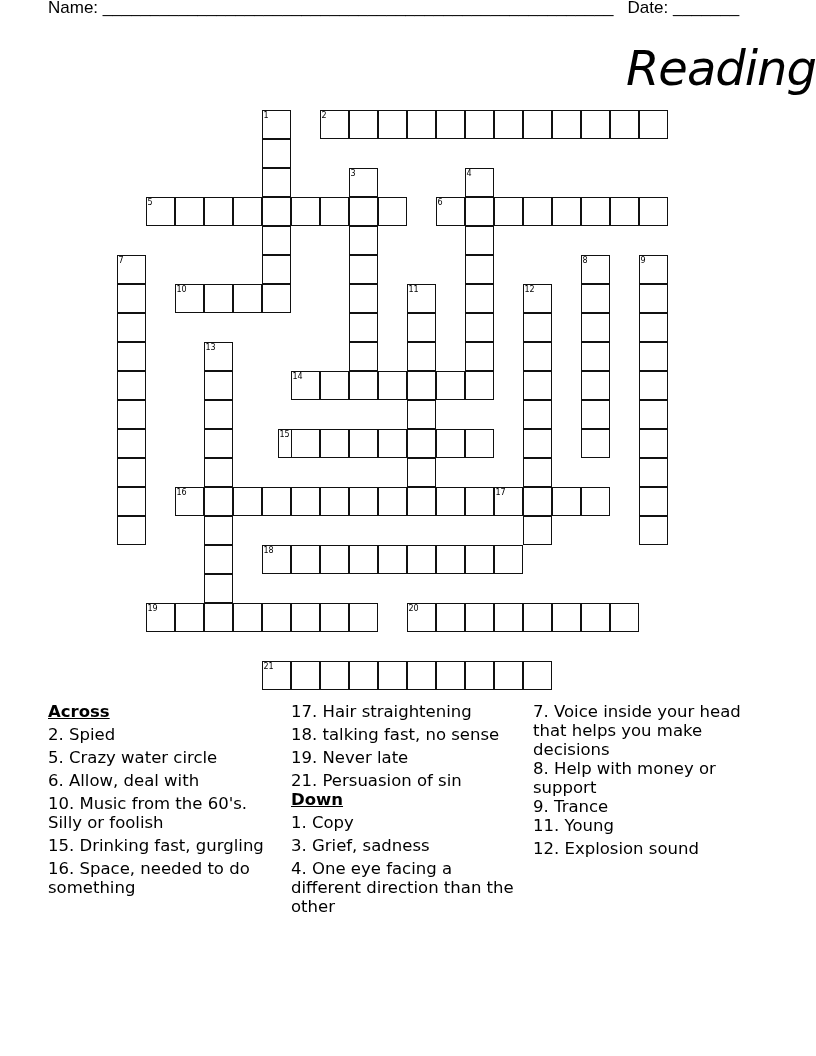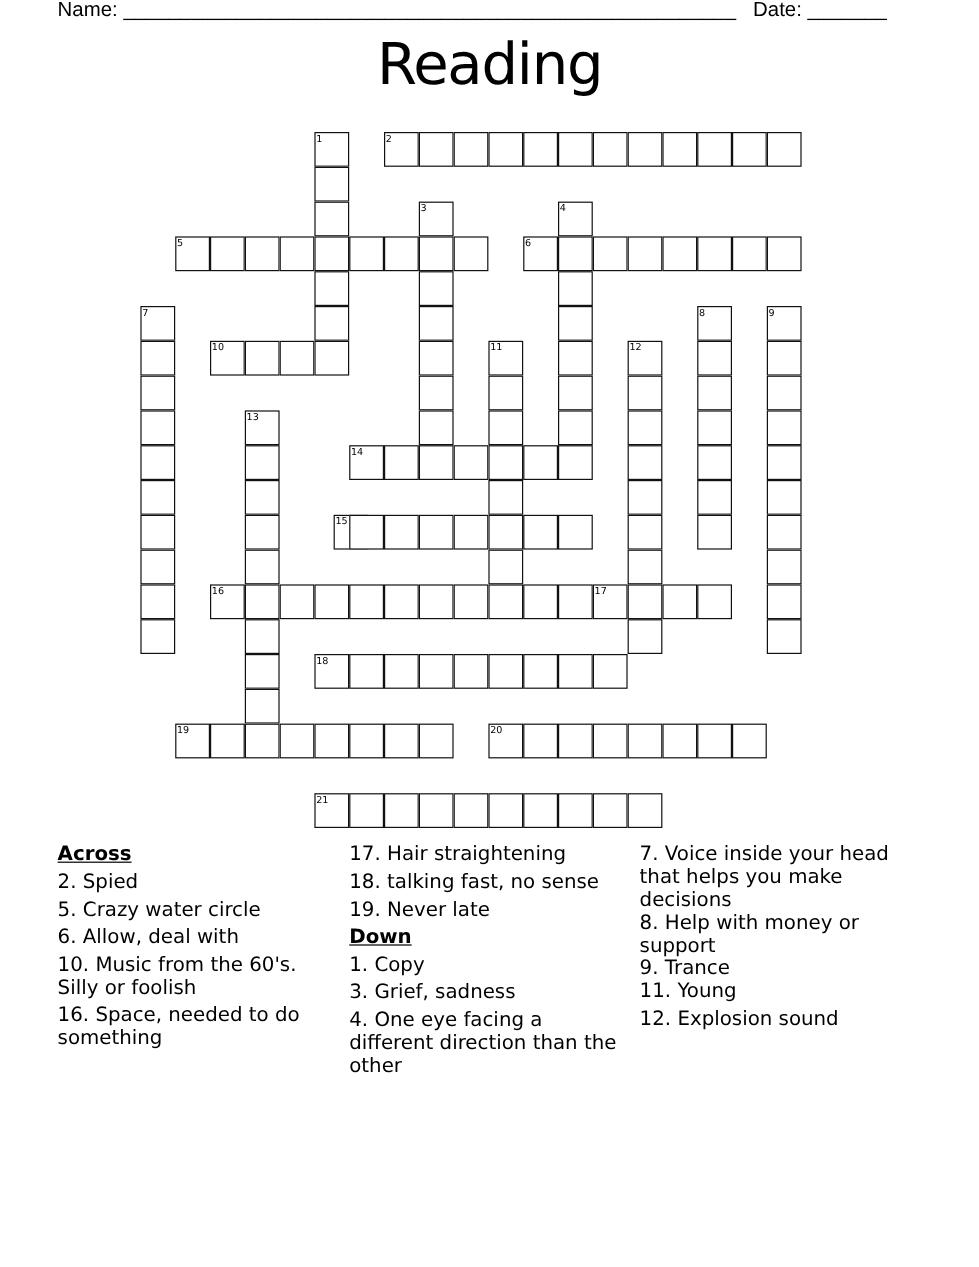--- a/index.html
+++ b/index.html
@@ -1,18 +1,18 @@
 <!DOCTYPE html>
 <html><head>
 <meta charset="utf-8">
 <style>
   html, body { margin: 0; padding: 0; background: #ffffff; }
   body { width: 816px; height: 1056px; position: relative; overflow: hidden; color: #000; }
   .header-line { position: absolute; top: -2px; left: 48px; font-family: "Liberation Sans", sans-serif; font-size: 17px; white-space: pre; }
-  .title { position: absolute; top: 26px; left: 0; width: 816px; text-align: center; font-family: "DejaVu Sans", sans-serif; font-size: 48px; letter-spacing: -1px; }
+  .title { position: absolute; top: 40px; left: 0; width: 816px; text-align: right; font-family: "DejaVu Sans", sans-serif; font-size: 48px; letter-spacing: -1px; font-style: italic; }
   #grid { position: absolute; left: 0; top: 0; width: 816px; height: 700px; }
   .cell { position: absolute; width: 29px; height: 29px; box-sizing: border-box; border: 1.5px solid #111; background: #fff; margin-left: -0.5px; margin-top: -0.5px; }
   .cell .num { position: absolute; left: 1px; top: 0px; font-family: "DejaVu Sans", sans-serif; font-size: 8px; line-height: 9px; }
   .clues { position: absolute; top: 702px; font-family: "DejaVu Sans", sans-serif; font-size: 16.5px; line-height: 19px; }
   .clues .hdr { font-weight: bold; text-decoration: underline; margin-bottom: 4px; }
   .clue { margin-bottom: 4px; }
   .clue b { font-weight: normal; }
   #col1 { left: 48px; width: 232px; }
   #col2 { left: 291px; width: 235px; }
   #col3 { left: 533px; width: 240px; }
@@ -231,27 +231,29 @@
     <div class="cell" style="left: 494px; top: 661px;"></div>
     <div class="cell" style="left: 523px; top: 661px;"></div>
   </div>
 
 <div class="clues" id="col1">
   <div class="hdr">Across</div>
   <div class="clue"><b>2.</b> <span>Spied</span></div>
   <div class="clue"><b>5.</b> <span>Crazy water circle</span></div>
   <div class="clue"><b>6.</b> <span>Allow, deal with</span></div>
   <div class="clue"><b>10.</b> <span>Music from the 60's. Silly or foolish</span></div>
+  <div class="clue"><b>15.</b> <span>Drinking fast, gurgling</span></div>
   <div class="clue"><b>16.</b> <span>Space, needed to do something</span></div>
 </div>
 
 <div class="clues" id="col2">
   <div class="clue"><b>17.</b> <span>Hair straightening</span></div>
   <div class="clue"><b>18.</b> <span>talking fast, no sense</span></div>
   <div class="clue"><b>19.</b> <span>Never late</span></div>
+  <div class="clue" style="margin-bottom:0"><b>21.</b> <span>Persuasion of sin</span></div>
   <div class="hdr">Down</div>
   <div class="clue"><b>1.</b> <span>Copy</span></div>
   <div class="clue"><b>3.</b> <span>Grief, sadness</span></div>
   <div class="clue"><b>4.</b> <span>One eye facing a different direction than the other</span></div>
 </div>
 
 <div class="clues" id="col3">
   <div class="clue" style="margin-bottom:0"><b>7.</b> <span>Voice inside your head that helps you make decisions</span></div>
   <div class="clue" style="margin-bottom:0"><b>8.</b> <span>Help with money or support</span></div>
   <div class="clue" style="margin-bottom:0"><b>9.</b> <span>Trance</span></div>

